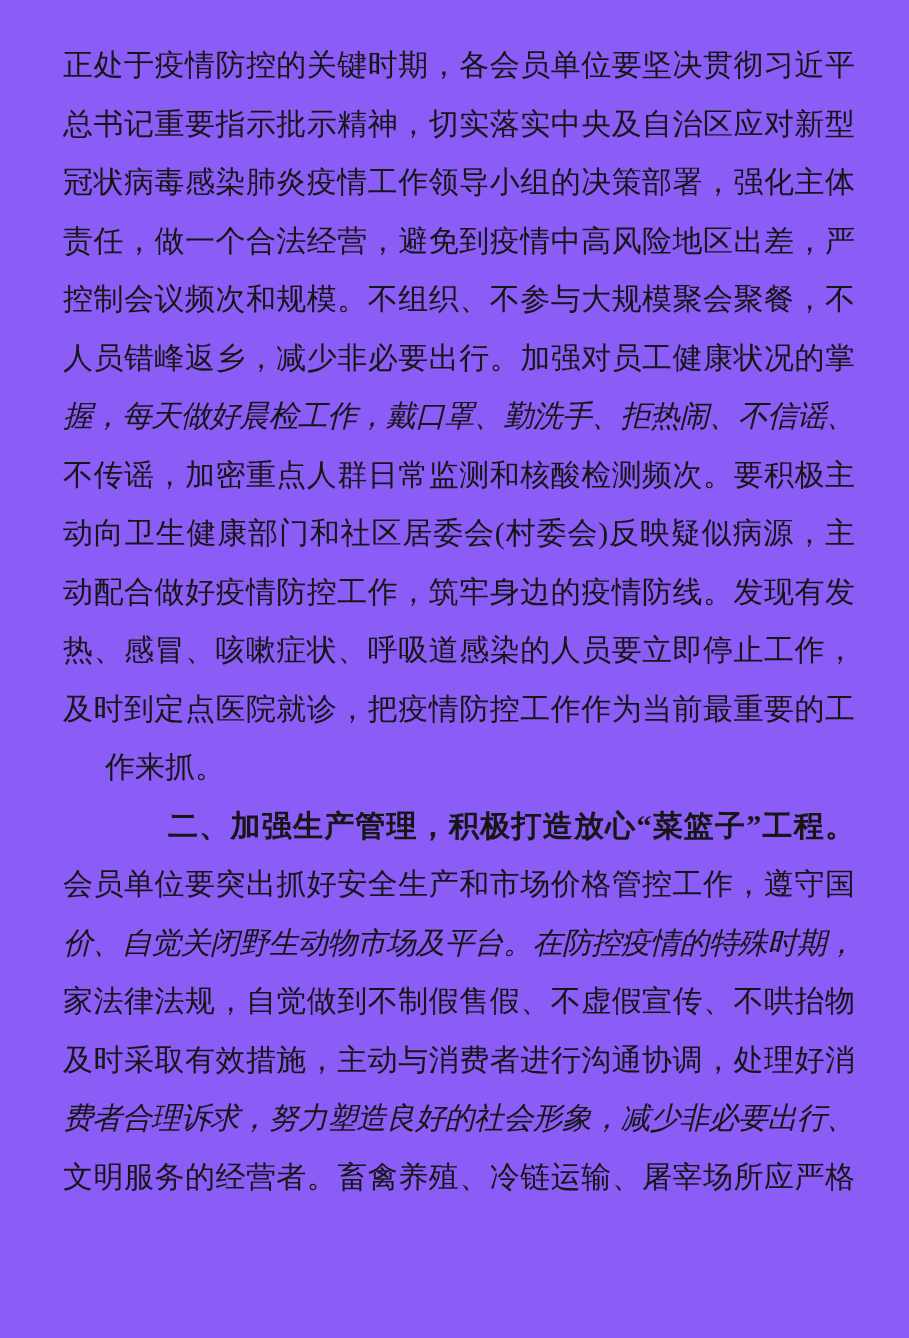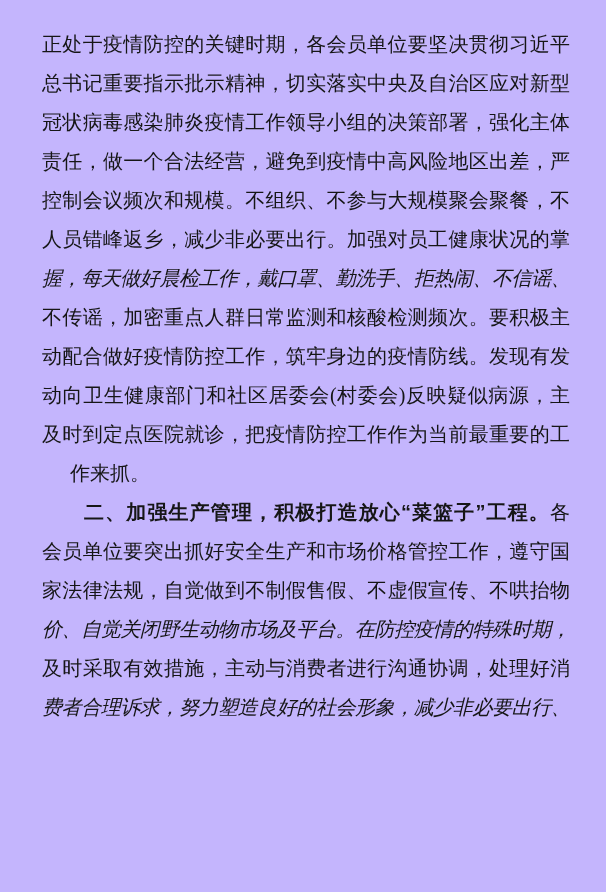--- a/index.html
+++ b/index.html
@@ -4,21 +4,21 @@
 <style>
   html, body {
     margin: 0;
     padding: 0;
     background: #ffffff;
   }
   .page {
     position: relative;
     width: 606px;
     height: 892px;
-    background: #c4b5fd;
+    background: #8b5cf6;
     overflow: hidden;
   }
   .textblock {
     position: absolute;
     left: 42px;
     top: 25px;
     width: 528px;
     font-family: "Liberation Serif", "DejaVu Serif", serif;
     font-size: 20px;
     line-height: 39px;
@@ -39,47 +39,50 @@
   .short {
     text-align: left;
     text-align-last: left;
     margin-left: 28px;
   }
   
   .heading {
     padding-left: 42px;
   }
   .heading .hb {
-    font-family: Liberation Sans, sans-serif;
+    font-family: Liberation Serif, serif;
     font-weight: 700;
+    margin-left: 28px;
   }
 </style>
 </head>
 <body>
 
 <div class="page">
   <div class="textblock">
 
     <div class="line">正处于疫情防控的关键时期，各会员单位要坚决贯彻习近平</div>
     <div class="line">总书记重要指示批示精神，切实落实中央及自治区应对新型</div>
     <div class="line">冠状病毒感染肺炎疫情工作领导小组的决策部署，强化主体</div>
     <div class="line">责任，做一个合法经营，避免到疫情中高风险地区出差，严格</div>
     <div class="line">控制会议频次和规模。不组织、不参与大规模聚会聚餐，不</div>
     <div class="line">人员错峰返乡，减少非必要出行。加强对员工健康状况的掌</div>
     <div class="line tight">握，每天做好晨检工作，戴口罩、勤洗手、拒热闹、不信谣、</div>
     <div class="line">不传谣，加密重点人群日常监测和核酸检测频次。要积极主</div>
+    <div class="line">动向卫生健康部门和社区居委会(村委会)反映疑似病源，主</div>
     <div class="line">动配合做好疫情防控工作，筑牢身边的疫情防线。发现有发</div>
-    <div class="line">动向卫生健康部门和社区居委会(村委会)反映疑似病源，主</div>
+    <div class="line">热、感冒、咳嗽症状、呼吸道感染的人员要立即停止工作，</div>
     <div class="line">及时到定点医院就诊，把疫情防控工作作为当前最重要的工</div>
     <div class="line short">作来抓。</div>
 
     <div class="line heading">
       <span class="hb">二、加强生产管理，积极打造放心“菜篮子”工程。</span><span class="ht">各</span>
     </div>
 
     <div class="line">会员单位要突出抓好安全生产和市场价格管控工作，遵守国</div>
+    <div class="line tight">价、自觉关闭野生动物市场及平台。在防控疫情的特殊时期，</div>
     <div class="line">家法律法规，自觉做到不制假售假、不虚假宣传、不哄抬物</div>
-    <div class="line tight">价、自觉关闭野生动物市场及平台。在防控疫情的特殊时期，</div>
     <div class="line">及时采取有效措施，主动与消费者进行沟通协调，处理好消</div>
     <div class="line tight">费者合理诉求，努力塑造良好的社会形象，减少非必要出行、</div>
+    <div class="line">文明服务的经营者。畜禽养殖、冷链运输、屠宰场所应严格</div>
 
   </div>
 </div>
 
 </body></html>

